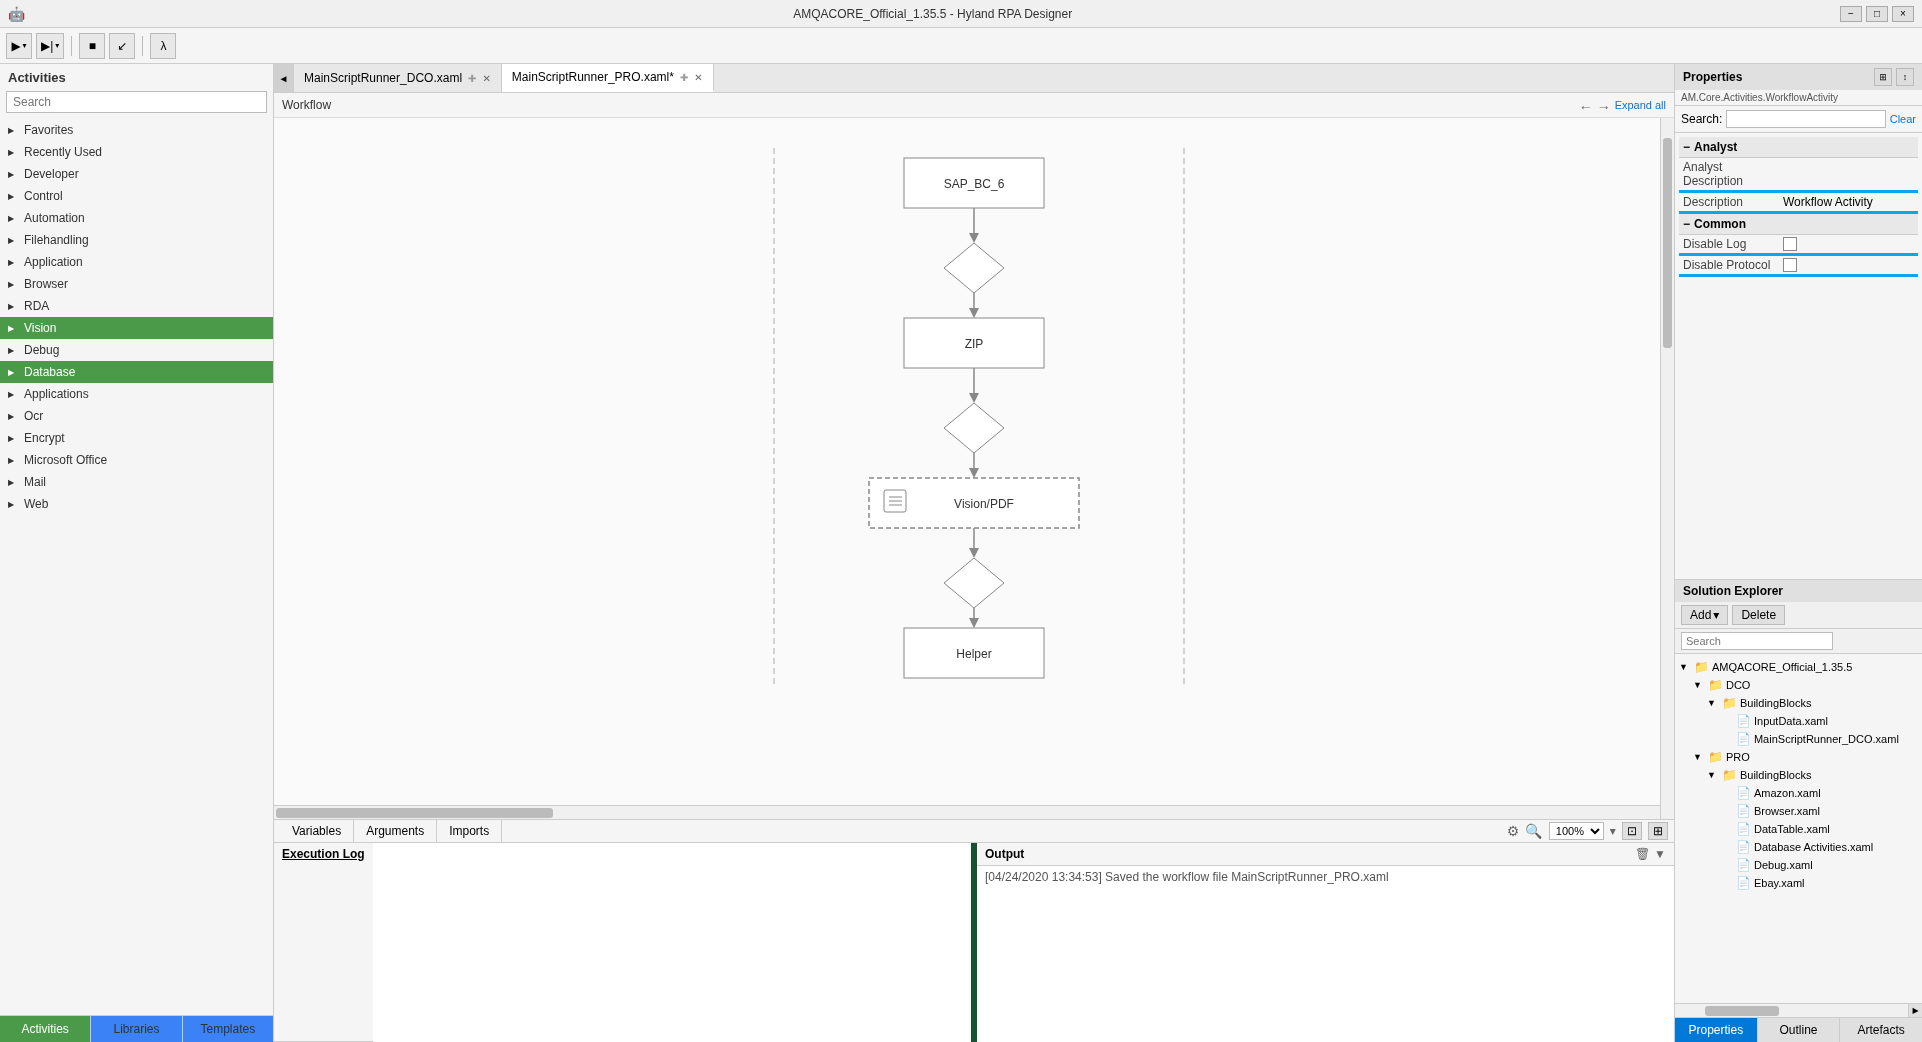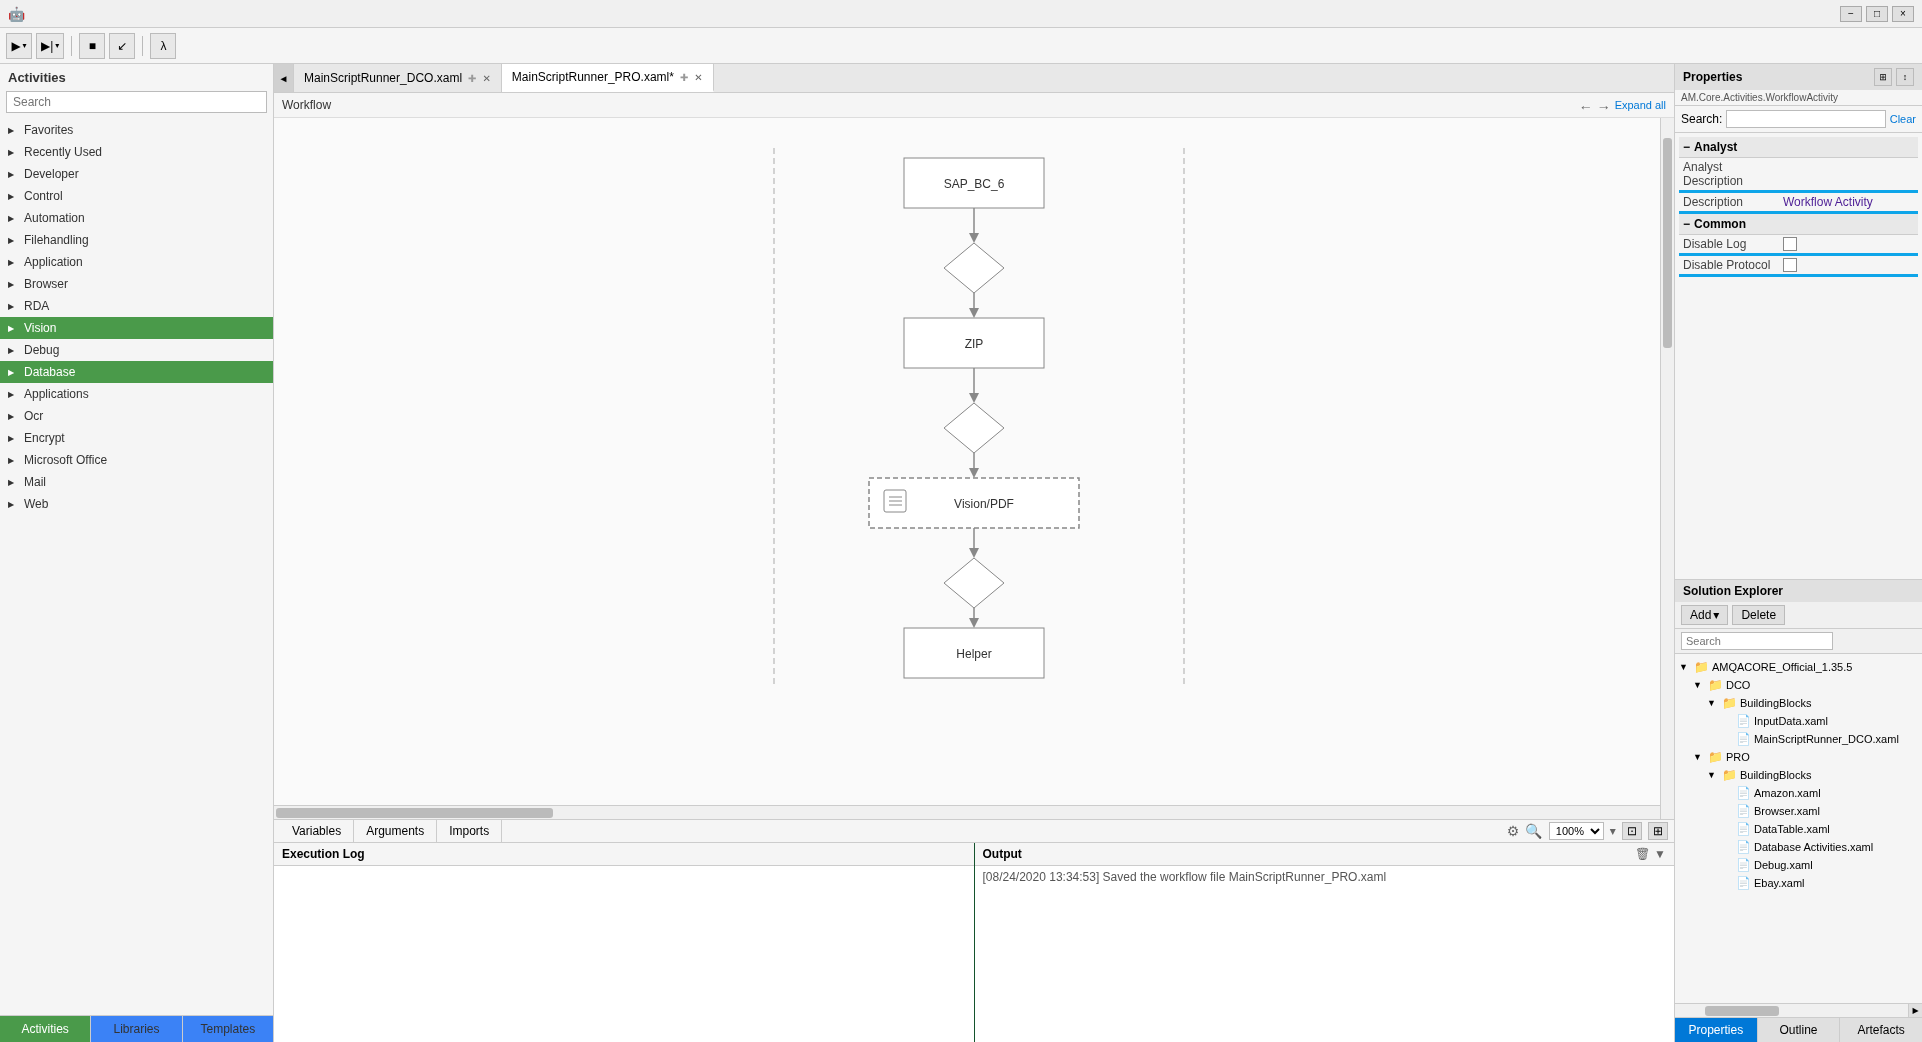--- a/index.html
+++ b/index.html
@@ -169,23 +169,24 @@
 
     
     .bottom-panel {
       height: 200px;
       display: flex;
       border-top: 1px solid #ccc;
       background: white;
     }
     .log-section {
       flex: 1;
-      border-right: 1px solid #14532d;
-      display: flex;
-      flex-direction: column;
+      border-right: 6px solid #14532d;
+      display: flex;
+      flex-direction: row;
+      text-decoration: underline;
     }
     .log-header {
       padding: 4px 8px;
       font-weight: bold;
       font-size: 12px;
       background: #f5f5f5;
       border-bottom: 1px solid #ccc;
     }
     .log-content { flex: 1; overflow-y: auto; padding: 4px 8px; font-size: 11px; color: #555; }
     .output-section {
@@ -258,21 +259,21 @@
       border-bottom: 1px solid #ccc;
     }
     .props-row {
       display: flex;
       align-items: center;
       padding: 2px 4px;
       border-bottom: 3px solid #0ea5e9;
       font-size: 11px;
     }
     .props-label { width: 100px; color: #444; flex-shrink: 0; }
-    .props-value { flex: 1; color: #4c1d95; }
+    .props-value { flex: 1; color: #000000; }
     .props-checkbox { width: 14px; height: 14px; border: 1px solid #888; background: white; display: inline-block; }
     .props-icons { display: flex; gap: 4px; align-items: center; }
     .props-icon-btn { width: 18px; height: 18px; cursor: pointer; background: #ddd; border: 1px solid #bbb; display: flex; align-items: center; justify-content: center; font-size: 9px; }
 
     
     .solution-explorer {
       border-top: 1px solid #ccc;
       display: flex;
       flex-direction: column;
       flex: 1;
@@ -358,20 +359,21 @@
     .output-actions { display: flex; gap: 4px; }
     .output-action-btn { cursor: pointer; border: none; background: none; font-size: 12px; color: #666; }
   </style>
 </head>
 <body>
 
 <div class="titlebar">
   <div style="display:flex;align-items:center;gap:4px;">
     <span style="font-size:14px;">🤖</span>
   </div>
+  <div class="titlebar-title">AMQACORE_Official_1.35.5 - Hyland RPA Designer</div>
   <div class="titlebar-controls">
     <button class="titlebar-btn">−</button>
     <button class="titlebar-btn">□</button>
     <button class="titlebar-btn">×</button>
   </div>
 </div>
 
 <div class="toolbar">
   <button class="toolbar-btn">
     <span>▶</span>
@@ -606,21 +608,21 @@
       </div>
       <div class="output-section">
         <div class="output-header">
           <span>Output</span>
           <div class="output-actions">
             <button class="output-action-btn">🗑</button>
             <button class="output-action-btn">▼</button>
           </div>
         </div>
         <div class="output-content">
-          <span>[08/24/2020 13:34:53] Saved the workflow file MainScriptRunner_PRO.xaml</span>
+          <span>[04/24/2020 13:34:53] Saved the workflow file MainScriptRunner_PRO.xaml</span>
         </div>
       </div>
     </div>
   </div>
 
   <div class="right-panel">
     <div class="right-panel-header">
       <span>Properties</span>
       <div class="props-icons">
         <button class="props-icon-btn">⊞</button>

